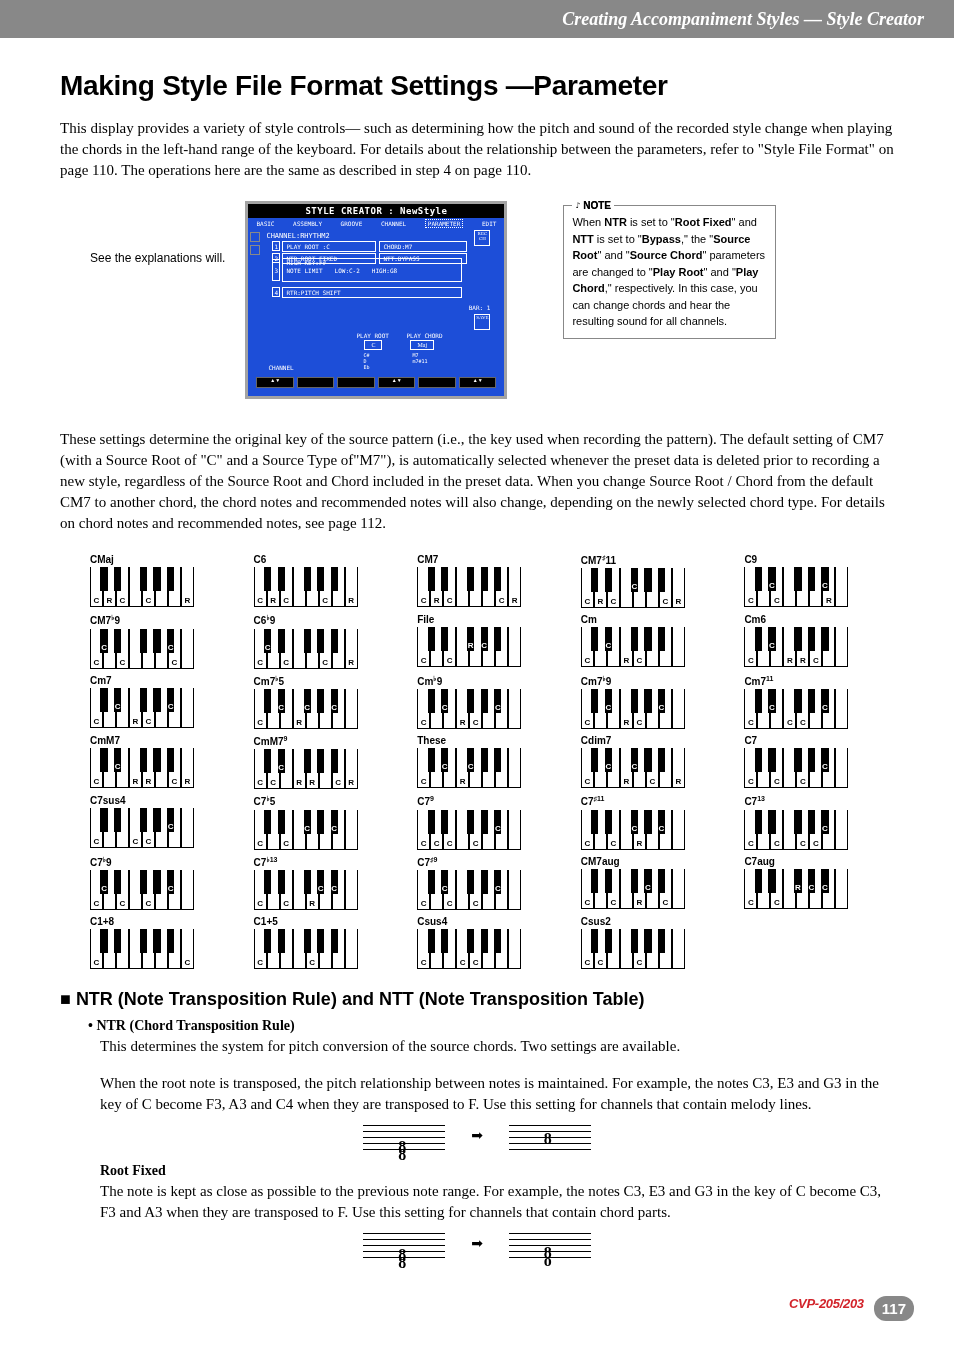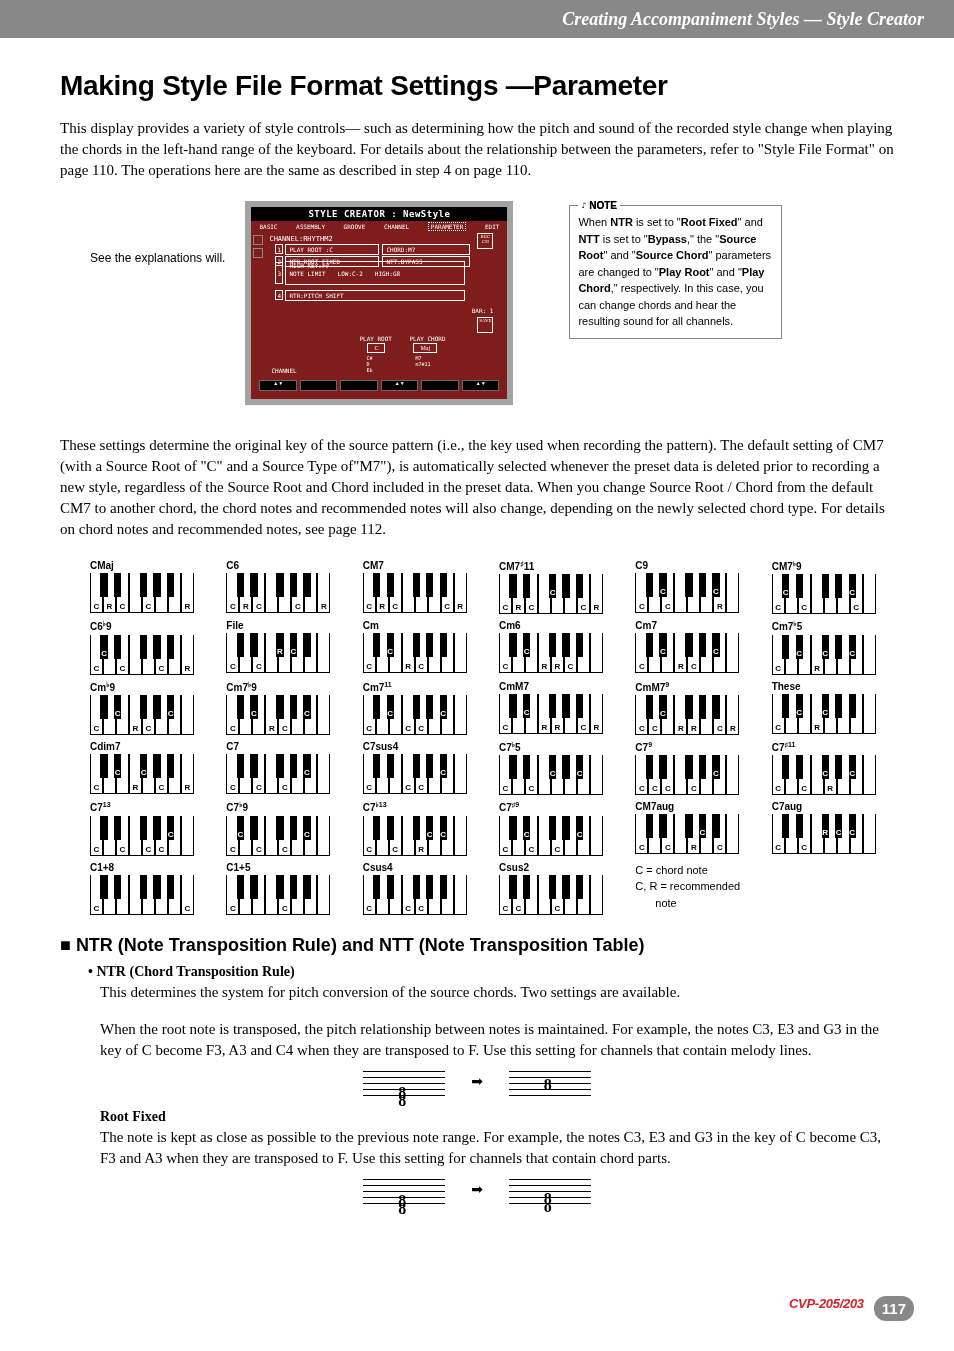--- a/index.html
+++ b/index.html
@@ -4,21 +4,21 @@
 <style>
 body{margin:0;background:#fff;font-family:Georgia,'Times New Roman',serif;color:#000;position:relative;width:954px;height:1351px}
 .header-bar{background:#888;height:38px;width:100%;position:relative;display:flex;align-items:center;justify-content:flex-end;padding-right:30px;box-sizing:border-box}
 .header-title{color:#fff;font-style:italic;font-weight:bold;font-size:18px}
 .thin-line{position:absolute;top:15px;left:0;right:0;height:1px;background:#aaa}
 .page-content{padding:32px 60px 0 60px;position:relative}
 h1{font-family:'Trebuchet MS','Segoe UI',sans-serif;font-weight:bold;font-size:28px;margin:0 0 16px 0;letter-spacing:-0.3px}
 .intro{font-size:15px;line-height:1.4;margin-bottom:20px}
 .figure-area{position:relative;display:flex;align-items:flex-start;gap:20px;margin-left:30px;margin-bottom:30px}
 .caption-left{font-size:12px;font-family:Arial,sans-serif;margin-top:50px}
-.screenshot{width:256px;height:192px;background:#7f1d1d;position:relative;border:6px solid #a3a3a3}
+.screenshot{width:256px;height:192px;background:#1d4ed8;position:relative;border:3px solid #a3a3a3}
 .screenshot .title-row{background:#000;color:#fff;text-align:center;font-family:monospace;font-size:9px;font-weight:bold;padding-top:2px;height:12px;letter-spacing:0.5px}
 .screenshot .tabs-row{display:flex;justify-content:space-between;padding:0 8px;font-family:monospace;font-size:6px;color:#fff;height:10px;align-items:center}
 .screenshot .tab-active{border:1px dotted #fff;padding:0 2px}
 .screenshot .panel{background:none;margin:4px 8px;font-family:monospace;font-size:7px;color:#fff}
 .screenshot .ch-label{font-size:7px;margin-left:10px}
 .screenshot .params{margin-left:16px}
 .screenshot .param-row{display:flex;align-items:center;margin-bottom:0px;height:12px}
 .screenshot .num-box{border:1px solid #fff;width:6px;height:8px;display:inline-flex;align-items:center;justify-content:center;font-size:6px;margin-right:2px}
 .screenshot .param-box{border:1px solid #fff;padding:0 3px;font-size:6px;height:9px;display:inline-flex;align-items:center}
 .screenshot .small-icon{width:14px;height:14px;border:1px solid #fff;position:absolute;right:14px;font-size:5px;text-align:center;color:#fff}
@@ -30,21 +30,21 @@
 .screenshot .side-icons{position:absolute;left:2px;top:28px;display:flex;flex-direction:column;gap:3px}
 .screenshot .side-icon{width:8px;height:8px;border:1px solid #888;font-size:5px}
 .note-box{border:1px solid #888;padding:8px;font-family:Arial,sans-serif;font-size:11px;line-height:1.5;width:195px;position:relative;margin-top:4px}
 .note-header{position:absolute;top:-8px;left:8px;padding:0 3px;background:#fff;display:flex;align-items:center;gap:3px}
 .note-header .note-icon{font-family:monospace;font-size:8px}
 .note-header .note-word{font-weight:bold;font-size:10px;font-family:Arial,sans-serif;text-shadow:0 0 0.5px #000}
 h2{font-family:'Trebuchet MS','Segoe UI',sans-serif;font-weight:bold;font-size:18px;margin:0 0 6px 0}
 h2::before{content:"■ ";font-family:Arial}
 .source-text{font-size:15px;line-height:1.4;margin-bottom:20px}
 .chord-grid-header{font-family:Arial,sans-serif;font-weight:bold;font-size:11px;margin-bottom:8px;margin-left:30px}
-.chord-grid{display:grid;grid-template-columns:repeat(6,1fr);gap:6px 14px;margin-left:30px;margin-bottom:20px}
+.chord-grid{display:grid;grid-template-columns:repeat(5,1fr);gap:6px 14px;margin-left:30px;margin-bottom:20px}
 .chord-cell{}
 .chord-name{font-family:Arial,sans-serif;font-weight:bold;font-size:10px;margin-bottom:2px;white-space:nowrap}
 .chord-name sup{font-size:7px}
 .keyboard{width:104px;height:40px;display:flex;position:relative;background:#000}
 .white-keys{display:flex;position:absolute;inset:0}
 .white-key{flex:1;background:#fff;border:1px solid #000;border-top:none;position:relative;display:flex;align-items:flex-end;justify-content:center}
 .white-key .lbl{font-family:Arial,sans-serif;font-weight:bold;font-size:8px;color:#000;margin-bottom:1px}
 .black-keys{position:absolute;top:0;width:100%;height:60%}
 .black-key{position:absolute;top:0;width:7%;height:100%;background:#000;display:flex;align-items:flex-end;justify-content:center}
 .black-key .lbl{font-family:Arial,sans-serif;font-weight:bold;font-size:8px;color:#fff;margin-bottom:1px}
@@ -1221,21 +1221,20 @@
           </div>
           <div class="black-keys">
             <div class="black-key" style="left: 10%;"></div>
             <div class="black-key" style="left: 23%;"></div>
             <div class="black-key" style="left: 48%;"></div>
             <div class="black-key" style="left: 61%;"></div>
             <div class="black-key" style="left: 74%;"></div>
           </div>
         </div>
       </div>
-      <div class="legend"><span>C = chord note</span><br><span style="display:inline-block;padding-left:20px;text-indent:-20px">C, R = recommended note</span></div>
     </div>
 
   <h2>NTR (Note Transposition Rule) and NTT (Note Transposition Table)</h2>
   <div class="ntr-section">
     <div class="bullet">NTR (Chord Transposition Rule)</div>
     <div class="bullet-desc">This determines the system for pitch conversion of the source chords. Two settings are available.</div>
     <div class="sub-text">When the root note is transposed, the pitch relationship between notes is maintained. For example, the notes C3, E3 and G3 in the key of C become F3, A3 and C4 when they are transposed to F. Use this setting for channels that contain melody lines.</div>
     <div class="staff-illustration">
       <div class="staff">
           <div class="staff-line l1"></div>

